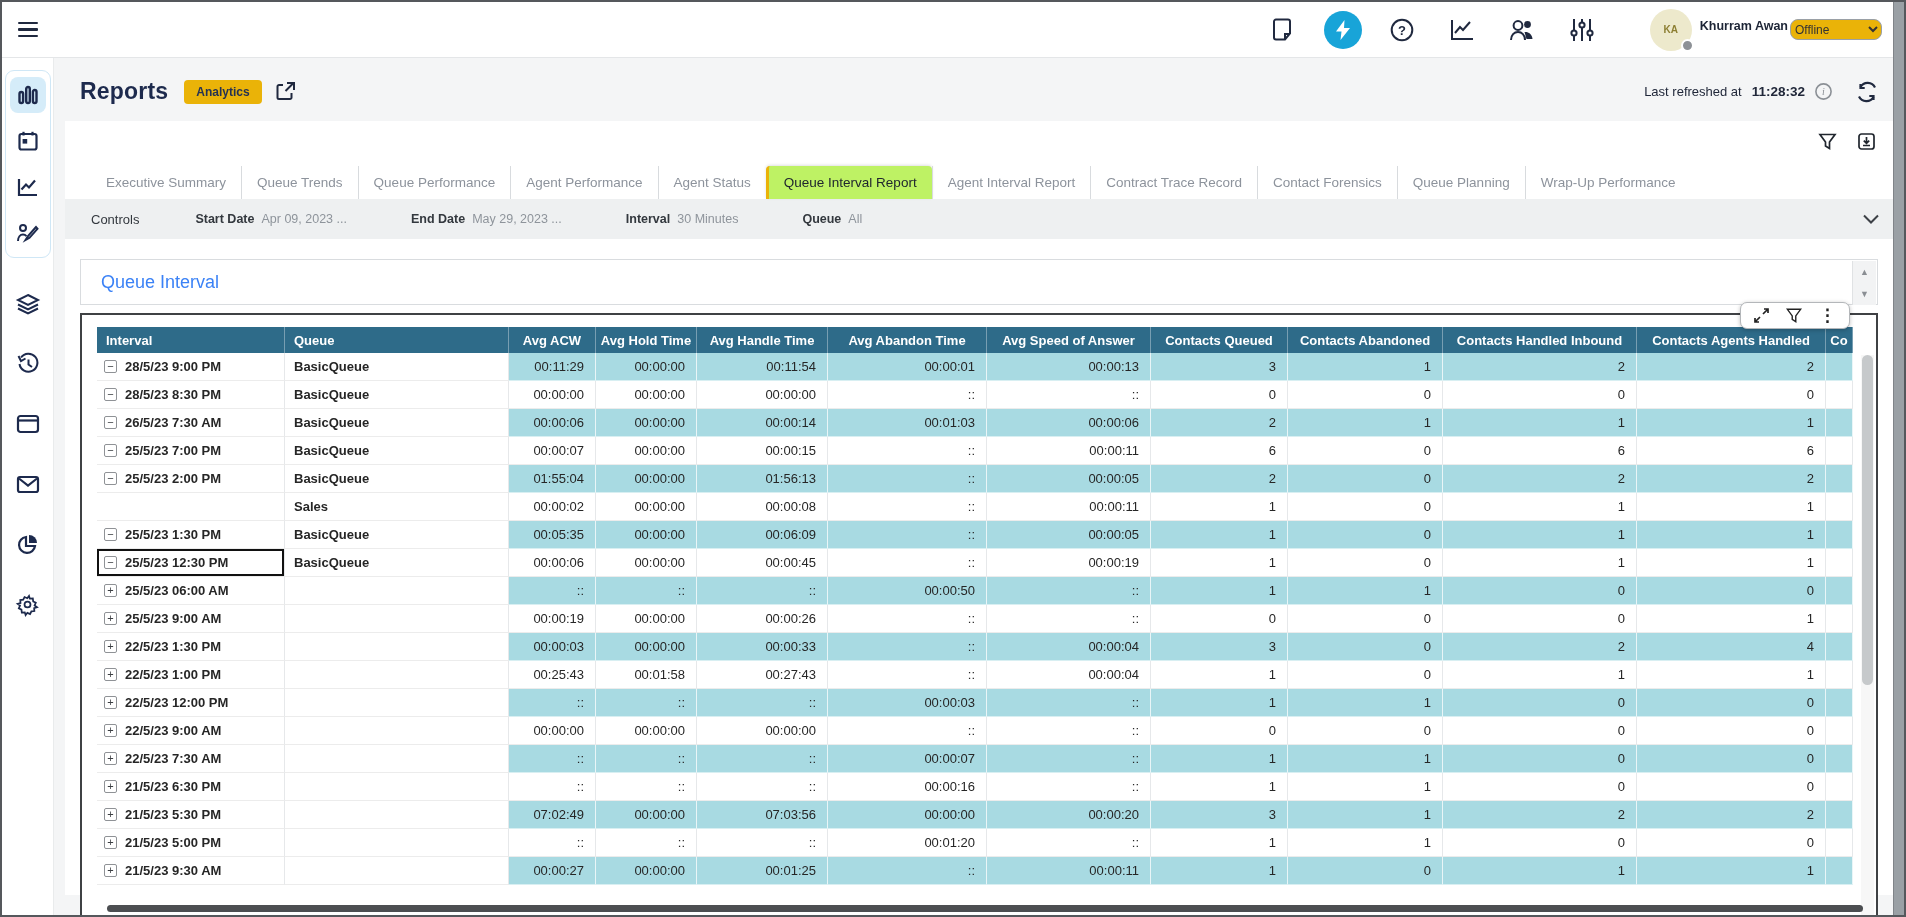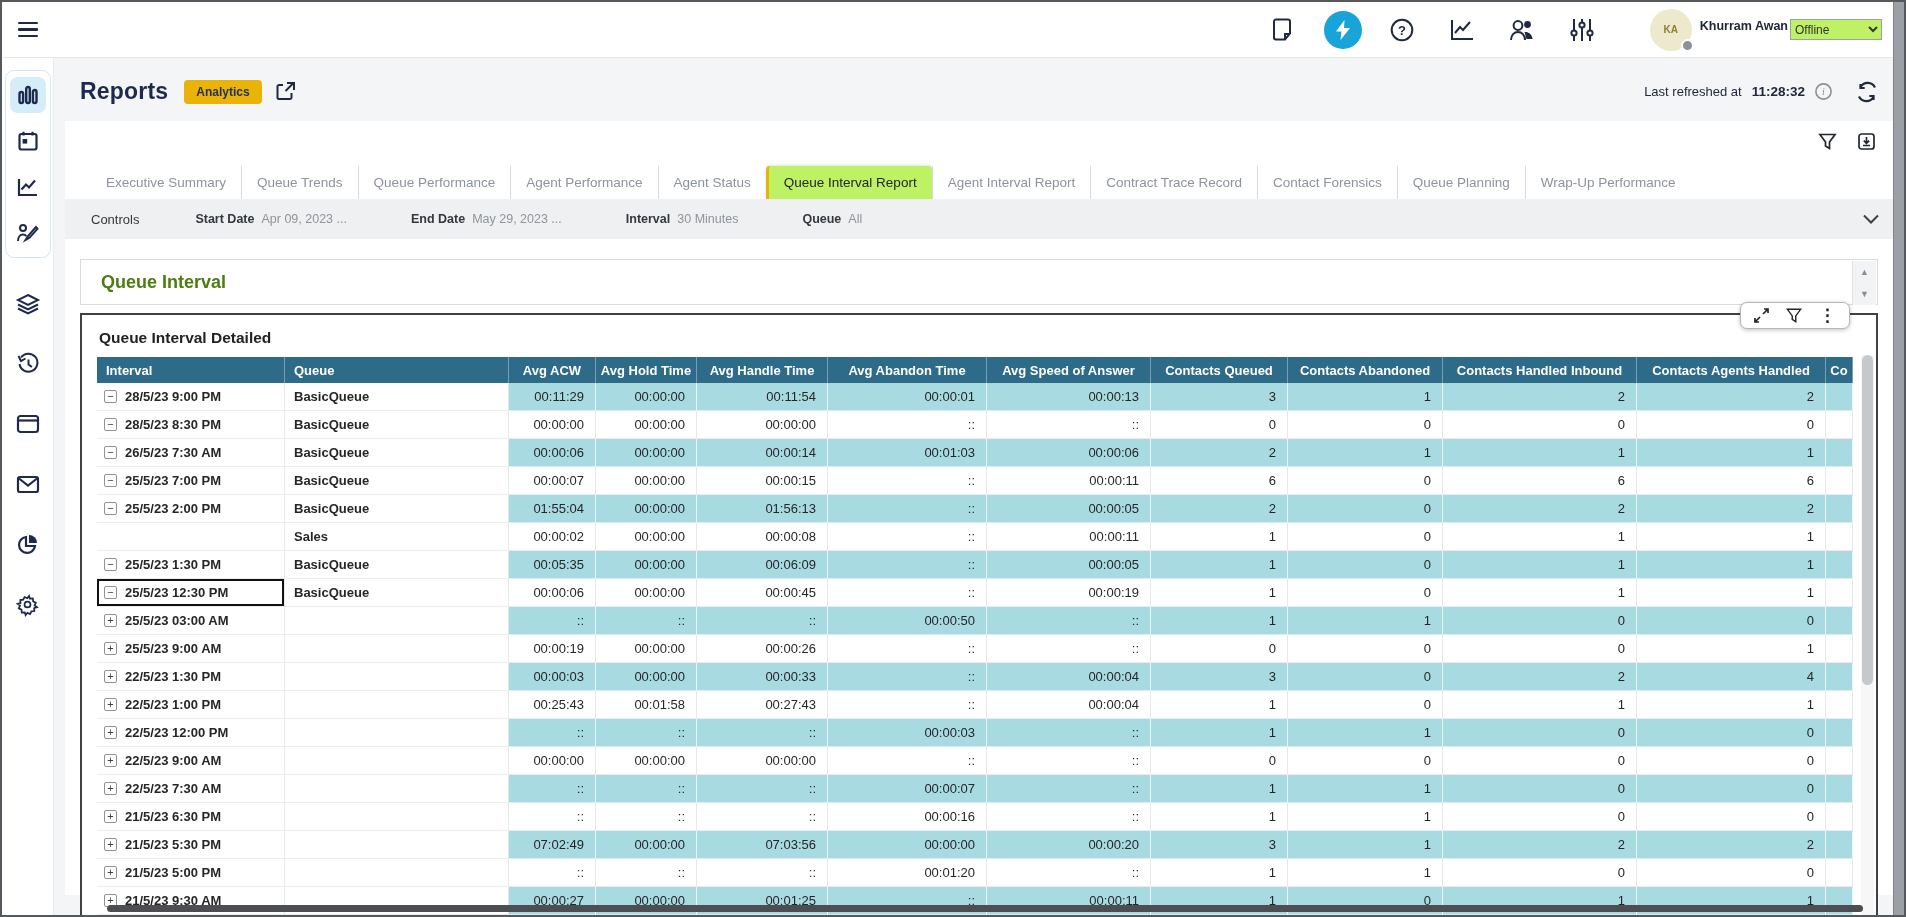--- a/index.html
+++ b/index.html
@@ -18,21 +18,21 @@
   .hamburger span { display:block; width:20px; height:2.6px; background:#20293f; border-radius:1px; }
   .tb-right { margin-left:auto; display:flex; align-items:center; }
   .tb-icon { width:40px; height:40px; display:flex; align-items:center; justify-content:center; cursor:pointer; margin-left:20px; }
   .tb-icon svg { display:block; }
   .tb-icon.bolt { background:#18a4d8; border-radius:50%; width:38px; height:38px; }
   .avatar-wrap { position:relative; margin-left:48px; }
   .avatar { width:42px; height:42px; border-radius:50%; background:#ede9cc; color:#8d7f33; font-weight:bold; font-size:10px; display:flex; align-items:center; justify-content:center; }
   .status-dot { position:absolute; right:-2px; bottom:-1px; width:13px; height:13px; border-radius:50%; background:#8d9196; border:2px solid #fff; }
   .user-col { margin-left:8px; display:flex; flex-direction:row; gap:2px; }
   .user-name { font-size:12.5px; font-weight:bold; color:#1d2536; }
-  .status-select { font-family:"Liberation Sans",sans-serif; font-size:12px; color:#333; width:92px; height:21px; border:1px solid #9aa0a6; border-radius:0; background:#bef264; }
+  .status-select { font-family:"Liberation Sans",sans-serif; font-size:12px; color:#333; width:92px; height:21px; border:1px solid #9aa0a6; border-radius:8px; background:#eab308; }
   
   .bodyrow { display:flex; height:861px; }
   .sidebar { width:52px; background:#fff; border-right:1px solid #e9ebec; padding-top:12px; display:flex; flex-direction:column; align-items:center; flex-shrink:0; }
   .sb-group { border:1px solid #cfe7f6; border-radius:9px; padding:6px 4px; display:flex; flex-direction:column; gap:10px; margin-bottom:28px; }
   .sb-item { width:36px; height:36px; border-radius:8px; display:flex; align-items:center; justify-content:center; cursor:pointer; }
   .sb-item.active { background:#d5ecf9; }
   .sb-solo { display:flex; flex-direction:column; gap:24px; }
   .main { flex:1; position:relative; overflow:hidden; }
   
   .page-head { display:flex; align-items:center; padding:20px 26px 16px 26px; }
@@ -51,21 +51,21 @@
   .tab.active { color:#20262e; font-weight:normal; background:#bef264; border-radius:4px 4px 0 0; box-shadow:0 -1px 3px rgba(0,0,0,0.12); border-left:3px solid #eab308; }
   .controls-bar { height:40px; background:#eef0f1; display:flex; align-items:center; padding:0 14px 0 26px; }
   .controls-label { font-size:13px; color:#33383e; margin-right:56px; }
   .ctl { display:flex; align-items:baseline; margin-right:64px; cursor:pointer; }
   .ctl .lab { font-size:12.5px; font-weight:bold; color:#33383e; margin-right:7px; }
   .ctl .val { font-size:12.5px; color:#8e949b; }
   .controls-chevron { margin-left:auto; cursor:pointer; display:flex; }
   
   .content { padding:20px 15px 0 15px; }
   .qi-card { position:relative; height:46px; border:1px solid #d9dcdf; background:#fff; display:flex; align-items:center; padding-left:20px; }
-  .qi-title { font-size:18px; font-weight:bold; color:#4d7c0f; }
+  .qi-title { font-size:18px; font-weight:normal; color:#3b82f6; }
   .spinner { position:absolute; right:1px; top:1px; width:24px; height:44px; background:#f2f3f4; border-left:1px solid #e0e2e4; display:flex; flex-direction:column; }
   .spin-btn { flex:1; display:flex; align-items:center; justify-content:center; font-size:9px; color:#8a8e93; cursor:pointer; }
   .table-card { position:relative; margin-top:8px; border:2px solid #3f4144; background:#fff; height:620px; padding:12px 16px 0 15px; }
   .float-toolbar { position:absolute; top:-13px; right:26px; background:#fff; border:1px solid #b4b7ba; border-radius:7px; padding:5px 13px; display:flex; align-items:center; gap:17px; box-shadow:0 1px 4px rgba(0,0,0,0.25); z-index:5; }
   .table-title { font-size:15.5px; font-weight:bold; color:#222; margin:2px 0 10px 2px; }
   
   .tbl { --cols:188px 224px 87px 101px 131px 159px 164px 137px 155px 194px 189px 27px; }
   .trow { display:grid; grid-template-columns:var(--cols); }
   .th { background:#2e6b89; color:#fff; font-size:13px; font-weight:bold; text-align:center; padding:6px 4px 5px 4px; border-right:1px solid rgba(255,255,255,0.35); white-space:nowrap; overflow:hidden; }
   .th.left { text-align:left; padding-left:9px; }
@@ -330,21 +330,20 @@
                     <path d="M9 6 L14 1 M10 1 h4 v4 M6 9 L1 14 M1 10 v4 h4" fill="none" stroke="#222" stroke-width="1.7"></path>
                   </svg>
               </span>
               <span class="icon-btn">
                 <svg width="16" height="15" viewBox="0 0 17 17">
                     <path d="M1 1.5 h15 L10.5 9 v6.5 l-4 -2.5 V9 Z" fill="none" stroke="#222" stroke-width="1.6"></path>
                   </svg>
               </span>
               <span class="icon-btn" style="font-size:17px; font-weight:bold; color:#222; line-height:13px;">⋮</span>
             </div>
-            <div class="table-title">Queue Interval Detailed</div>
             <div class="tbl">
               <div class="trow" id="tbl-head">
                   <div class="th left">Interval</div>
                   <div class="th left">Queue</div>
                   <div class="th">Avg ACW</div>
                   <div class="th">Avg Hold Time</div>
                   <div class="th">Avg Handle Time</div>
                   <div class="th">Avg Abandon Time</div>
                   <div class="th">Avg Speed of Answer</div>
                   <div class="th">Contacts Queued</div>
@@ -485,21 +484,21 @@
                     <div class="td num">00:00:19</div>
                     <div class="td num">1</div>
                     <div class="td num">0</div>
                     <div class="td num">1</div>
                     <div class="td num">1</div>
                     <div class="td"></div>
                   </div>
                   <div class="trow">
                     <div class="td c-interval">
                       <span class="exp">+</span>
-                      <span>25/5/23 03:00 AM</span>
+                      <span>25/5/23 06:00 AM</span>
                     </div>
                     <div class="td c-queue"></div>
                     <div class="td num hl">::</div>
                     <div class="td num hl">::</div>
                     <div class="td num hl">::</div>
                     <div class="td num hl">00:00:50</div>
                     <div class="td num hl">::</div>
                     <div class="td num hl">1</div>
                     <div class="td num hl">1</div>
                     <div class="td num hl">0</div>

